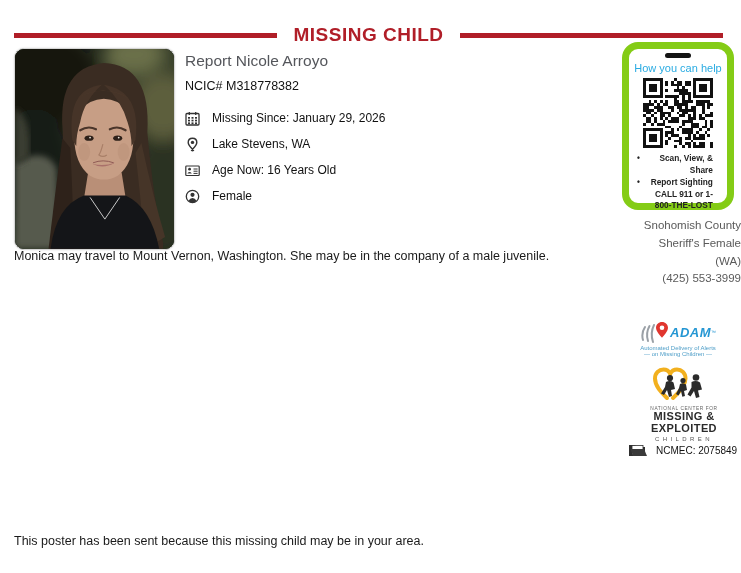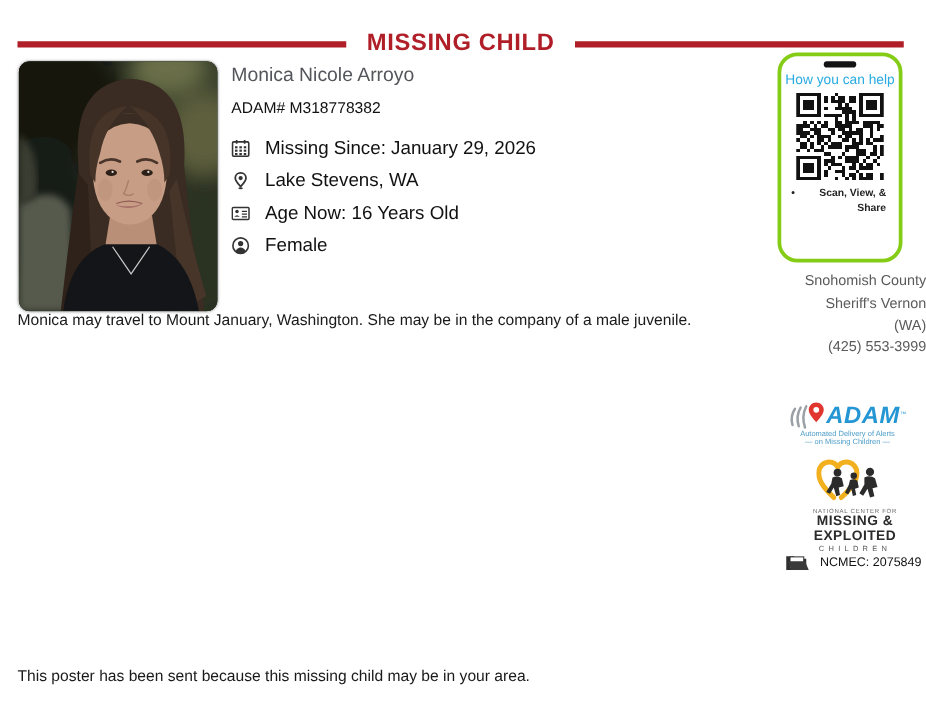--- a/index.html
+++ b/index.html
@@ -17,46 +17,46 @@
            border:1px solid #d6d6d6; overflow:hidden; background:#1d241a; box-shadow:0 0 2px rgba(0,0,0,0.15); }
   .photo svg { display:block; width:100%; height:100%; }
 
   
   .info { position:absolute; left:185px; top:52px; }
   .child-name { font-size:15.5px; color:#54565B; }
   .ncic { font-size:12.5px; color:#111; margin-top:9px; }
   .details { margin-top:12px; }
   .detail-row { display:flex; align-items:center; height:26px; }
   .detail-icon { width:15px; height:15px; flex:0 0 15px; display:flex; align-items:center; justify-content:center; }
-  .detail-text { margin-left:12px; font-size:15px; color:#111; white-space:nowrap; }
+  .detail-text { margin-left:12px; font-size:12px; color:#111; white-space:nowrap; }
 
   
   .description { position:absolute; left:14px; top:249px; font-size:12.5px; color:#1a1a1a; white-space:nowrap; }
   .footer-note { position:absolute; left:14px; top:534px; font-size:12.5px; color:#1a1a1a; white-space:nowrap; }
 
   
-  .phone { position:absolute; left:622px; top:42px; width:100px; height:168px; border:3px solid #84cc16;
+  .phone { position:absolute; left:622px; top:42px; width:112px; height:168px; border:7px solid #84cc16;
            border-radius:16px; background:#fff; }
   .notch { position:absolute; top:4px; left:50%; transform:translateX(-50%); width:26px; height:5px;
            background:#141414; border-radius:3px; }
   .help-title { margin-top:13px; text-align:center; font-size:11px; color:#29ABE2; white-space:nowrap; }
   .qr-wrap { width:70px; height:70px; margin:4px auto 0; }
   .qr-wrap svg { display:block; width:70px; height:70px; shape-rendering:crispEdges; }
   .help-bullets { margin-top:5px; padding:0 6px 0 8px; }
   .bullet-row { display:flex; font-size:8.3px; font-weight:bold; color:#222; line-height:1.4; margin-bottom:1px;text-align:right; }
   .bullet-row::before { content:"•"; margin-right:5px; }
   .bullet-text { width:68px; }
 
   
   .agency { position:absolute; left:637px; top:217px; font-size:11.5px; color:#5a5a5a; line-height:1.55;text-align:right; }
 
   
   .adam { position:absolute; left:629px; top:320px; width:98px; text-align:center; }
   .adam-top { display:flex; align-items:center; justify-content:center; }
-  .adam-name { font-size:19px; font-weight:bold; font-style:italic; color:#2496D3; letter-spacing:0.5px; line-height:1; }
+  .adam-name { font-size:13px; font-weight:bold; font-style:italic; color:#2496D3; letter-spacing:0.5px; line-height:1; }
   .adam-tm { font-size:5px; color:#2496D3; vertical-align:top; }
   .adam-tag1 { font-size:6px; color:#4E9EC8; margin-top:1px; white-space:nowrap; }
   .adam-tag2 { font-size:6px; color:#4E9EC8; white-space:nowrap; }
 
   
   .ncmec { position:absolute; left:646px; top:367px; width:76px; text-align:center; }
   .ncmec-l1 { font-size:4.8px; color:#666; letter-spacing:0.6px; margin-top:1px; white-space:nowrap; }
   .ncmec-l2, .ncmec-l3 { font-size:11px; font-weight:bold; color:#2b2b2b; letter-spacing:0.4px; line-height:1.05; white-space:nowrap; }
   .ncmec-l4 { font-size:6px; color:#555; letter-spacing:3.4px; margin-top:1.5px; white-space:nowrap; }
 
@@ -126,22 +126,22 @@
 
       <path d="M78,116 Q89,122 101,115 Q90,119 78,116 Z" fill="#a9706a"></path>
       <path d="M79,115 Q89,111 100,115" fill="none" stroke="#8f5a54" stroke-width="1"></path>
 
       <ellipse cx="70" cy="104" rx="6" ry="9" fill="#b98f77" opacity="0.5"></ellipse>
       <ellipse cx="110" cy="104" rx="6" ry="9" fill="#b98f77" opacity="0.5"></ellipse>
     </svg>
   </div>
 
   <div class="info">
-    <div class="child-name">Monica Nicole Arroyo</div>
-    <div class="ncic">ADAM# M318778382</div>
+    <div class="child-name">Report Nicole Arroyo</div>
+    <div class="ncic">NCIC# M318778382</div>
     <div class="details">
       <div class="detail-row">
         <span class="detail-icon">
           <svg width="15" height="15" viewBox="0 0 15 15">
             <rect x="1" y="2.5" width="13" height="11.5" rx="1" fill="none" stroke="#333" stroke-width="1.3"></rect>
             <line x1="4.3" y1="1" x2="4.3" y2="4" stroke="#333" stroke-width="1.3"></line>
             <line x1="10.7" y1="1" x2="10.7" y2="4" stroke="#333" stroke-width="1.3"></line>
             <g fill="#333">
               <rect x="3" y="6" width="2" height="1.7"></rect>
                 <rect x="6.5" y="6" width="2" height="1.7"></rect>
@@ -186,21 +186,21 @@
             <circle cx="7.5" cy="7.5" r="6.2" fill="none" stroke="#333" stroke-width="1.3"></circle>
             <circle cx="7.5" cy="5.8" r="2.1" fill="#333"></circle>
             <path d="M3.4,12 Q5,9 7.5,9 Q10,9 11.6,12 Q9.7,13.6 7.5,13.6 Q5.3,13.6 3.4,12 Z" fill="#333"></path>
           </svg>
         </span>
         <span class="detail-text">Female</span>
       </div>
     </div>
   </div>
 
-  <div class="description">Monica may travel to Mount January, Washington. She may be in the company of a male juvenile.</div>
+  <div class="description">Monica may travel to Mount Vernon, Washington. She may be in the company of a male juvenile.</div>
 
   <div class="phone">
     <div class="notch"></div>
     <div class="help-title">How you can help</div>
     <div class="qr-wrap">
       <svg id="qr-svg" viewBox="0 0 25 25">
           <rect x="11" y="0" width="1" height="1" fill="#111"></rect>
           <rect x="8" y="1" width="1" height="1" fill="#111"></rect>
           <rect x="10" y="1" width="1" height="1" fill="#111"></rect>
           <rect x="12" y="1" width="1" height="1" fill="#111"></rect>
@@ -432,26 +432,29 @@
           <rect x="20" y="2" width="3" height="3" fill="#111"></rect>
           <rect x="0" y="18" width="7" height="7" fill="#111"></rect>
           <rect x="1" y="19" width="5" height="5" fill="#fff"></rect>
           <rect x="2" y="20" width="3" height="3" fill="#111"></rect>
         </svg>
     </div>
     <div class="help-bullets">
       <div class="bullet-row">
         <span class="bullet-text">Scan, View, &amp; Share</span>
       </div>
+      <div class="bullet-row">
+        <span class="bullet-text">Report Sighting CALL 911 or 1-800-THE-LOST</span>
+      </div>
     </div>
   </div>
 
   <div class="agency">
     <div>Snohomish County</div>
-    <div>Sheriff's Vernon (WA)</div>
+    <div>Sheriff's Female (WA)</div>
     <div>(425) 553-3999</div>
   </div>
 
   <div class="adam">
     <div class="adam-top">
       <svg width="30" height="24" viewBox="0 0 30 24">
         <g fill="none" stroke="#9aa0a6" stroke-width="2" stroke-linecap="round">
           <path d="M3,20 Q1,13 5,7"></path>
           <path d="M8,21 Q5.5,13 9.5,6"></path>
           <path d="M13,22 Q10,13 14,5"></path>

